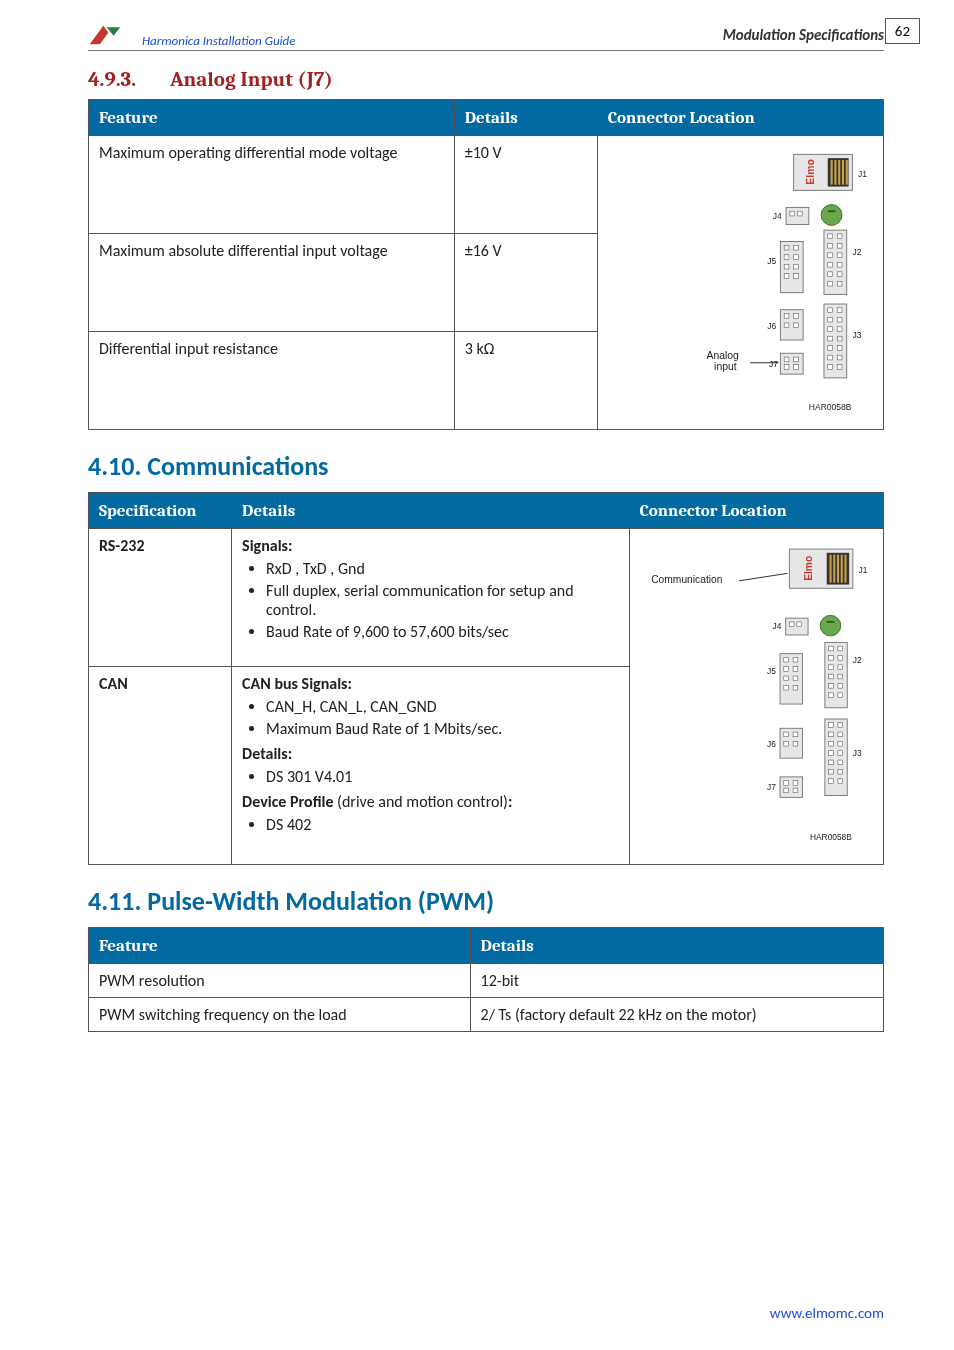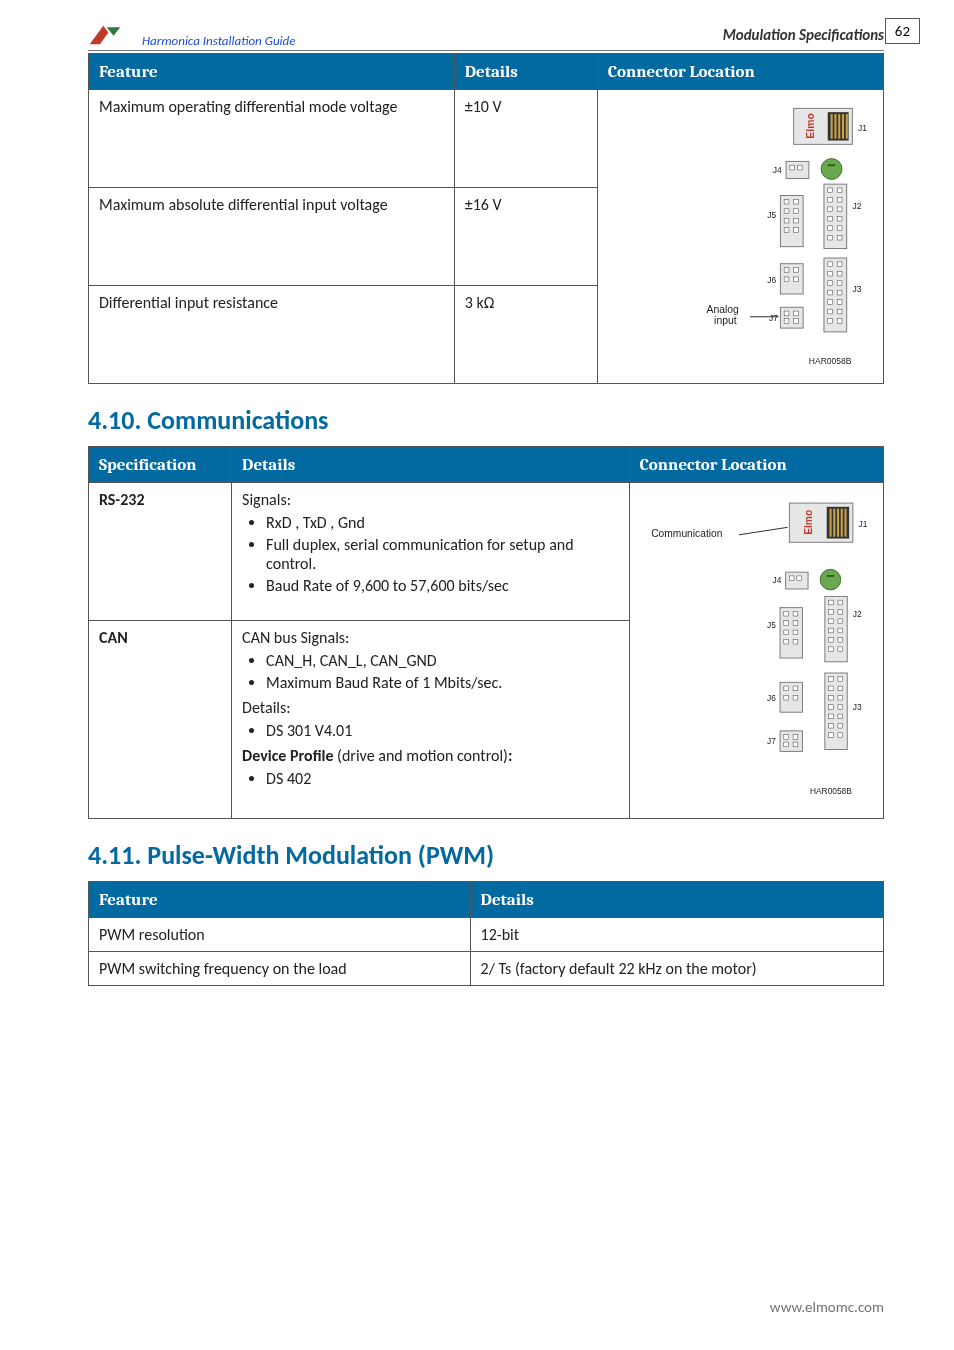--- a/index.html
+++ b/index.html
@@ -77,27 +77,27 @@
     padding: 7px 10px;
     font-size: 16px;
     vertical-align: top;
     color:#222;
   }
   .center { text-align: left; }
 
   ul.bul { margin: 4px 0 6px 0; padding-left: 24px; }
   ul.bul li { margin: 3px 0; font-size:16px; }
   .strong { font-weight: bold; }
-  .sig-label { font-weight:normal; margin-bottom:2px; }
+  .sig-label { font-weight:bold; margin-bottom:2px; }
 
   .footer-link {
     position: absolute;
     right: 70px;
-    bottom: 34px;
-    color: #737373;
+    bottom: 28px;
+    color: #1d4ed8;
     font-size: 15px;
   }
 
   .diagram-cell { padding:0 6px 6px 6px; vertical-align:top; }
   .diagram-box { width: 100%; }
   .elmo-label { font-family: Arial, sans-serif; font-size:11px; fill:#c43a2e; font-weight:bold; }
   .connj { font-family: Arial, sans-serif; font-size:9px; fill:#222; }
   .pin { fill:#fff; stroke:#555; stroke-width:0.6; }
   .connbody { fill:#e6e6e6; stroke:#777; stroke-width:1; }
   .annot-text { font-family: Arial, sans-serif; font-size:11px; fill:#222; }
@@ -116,20 +116,23 @@
             <path d="M2 26 L18 4 L24 12 L14 26 Z" fill="#c0392b"></path>
             <path d="M22 6 L38 6 L30 16 Z" fill="#2c7a3f"></path>
           </svg>
       </span>
       <span class="guide-title">Harmonica Installation Guide</span>
     </div>
     <span class="tech-spec">Modulation Specifications</span>
   </div>
   <div class="page-box">62</div>
 
+  <div class="h3">
+    <span class="num">4.9.3.</span><span>Analog Input (J7)</span>
+  </div>
 
   <table class="spec">
     <colgroup>
         <col style="width:46%">
         <col style="width:18%">
         <col style="width:36%">
       </colgroup>
     <tbody>
         <tr>
       <th>Feature</th>

